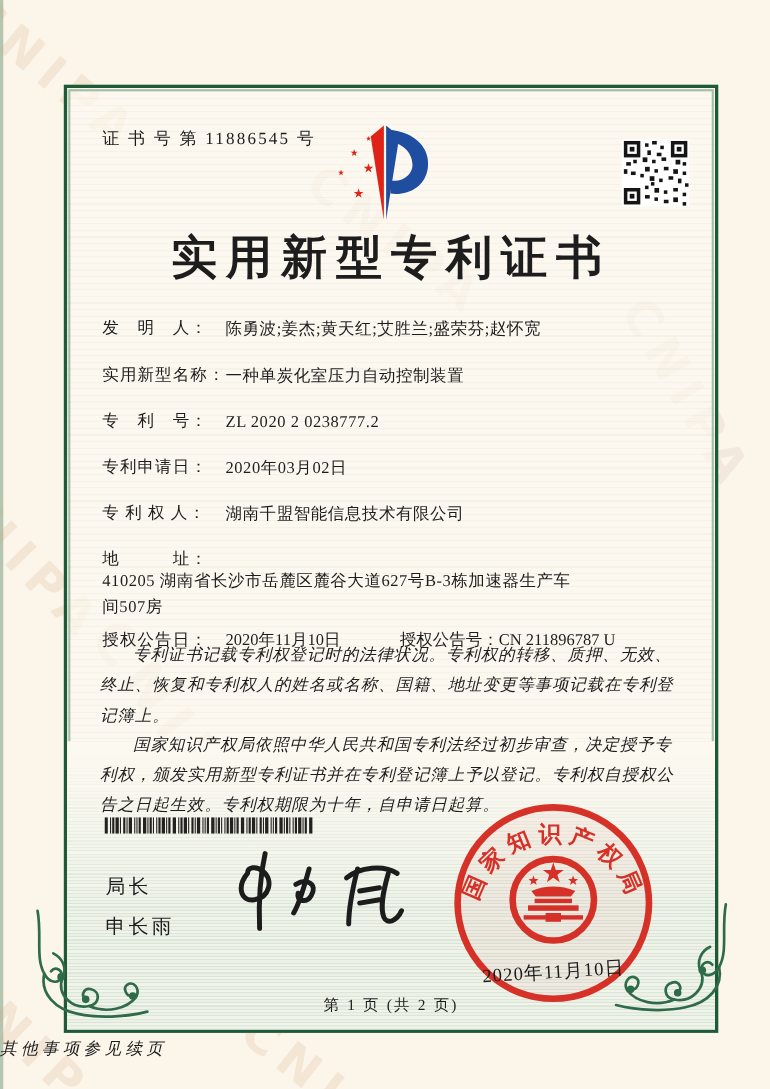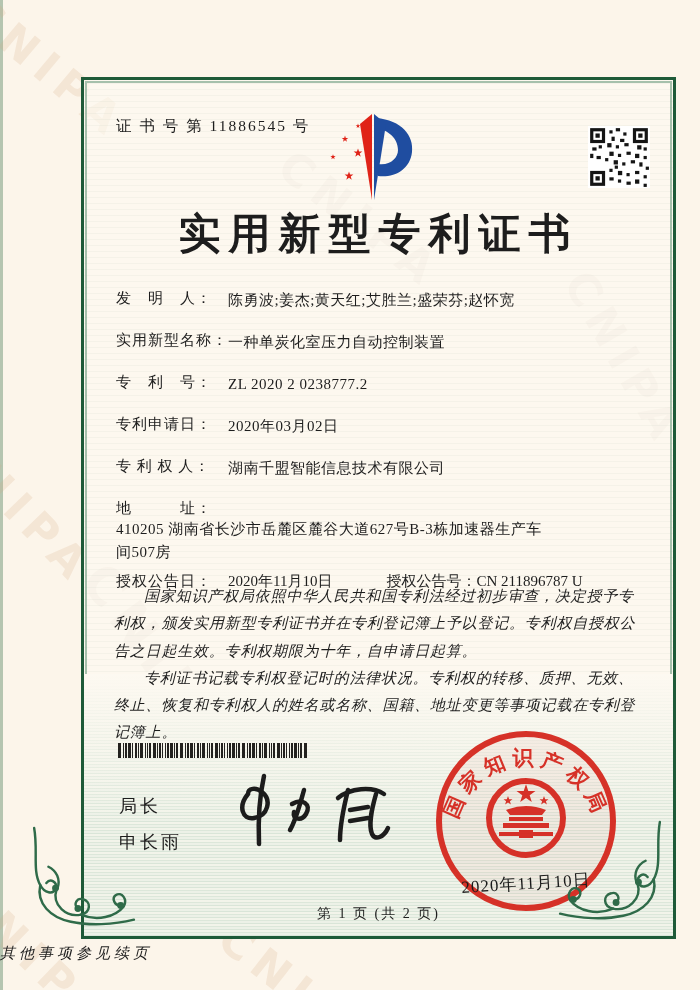--- a/index.html
+++ b/index.html
@@ -5,21 +5,21 @@
   html,body{margin:0;padding:0;background:#fff;}
   .page{position:relative;width:700px;height:990px;background:#fcf5ea;overflow:hidden;
         font-family:"Liberation Serif",serif;color:#1d1d1d;}
   .edge-strip{position:absolute;left:0;top:0;bottom:0;width:3px;background:#b5c5b0;}
   
   .wm{position:absolute;font-family:"DejaVu Sans",sans-serif;font-weight:bold;font-size:44px;
       letter-spacing:9px;color:rgba(213,168,128,.20);white-space:nowrap;z-index:1;transform-origin:0 0;}
   .wm.dim{color:rgba(186,158,138,.15);}
   
   .frame{position:absolute;left:58px;top:77px;width:589px;height:856px;border:3px solid #1e5a38;
-         background:rgba(254,250,242,.62);z-index:2;margin-left:23px;}
+         background:rgba(254,250,242,.62);z-index:2;}
   .frame-inner{position:absolute;inset:1px;border:2px solid #a6c0ab;pointer-events:none;}
   .frame-lines{position:absolute;inset:0;background:repeating-linear-gradient(0deg,rgba(140,165,145,.07) 0 1px,transparent 1px 6px);}
   .pattern{position:absolute;left:0;right:0;bottom:0;height:262px;
       background:linear-gradient(to bottom,#fdf9f1 0,rgba(253,249,241,0) 58%),
       repeating-linear-gradient(0deg,#d9e5d8 0 1px,#ecf1e7 1px 3px,#dce7da 3px 4px,#f2f4ea 4px 6px);}
   
   .cert-no{position:absolute;left:32px;top:36px;font-size:15.5px;letter-spacing:2px;z-index:3;}
   .logo{position:absolute;left:236px;top:32px;z-index:3;}
   .qr{position:absolute;left:504px;top:46px;z-index:3;}
   .title{position:absolute;left:0;right:0;top:126px;text-align:center;font-size:42px;font-weight:bold;
@@ -159,22 +159,22 @@
       </div>
       <div class="frow addr">
         <span class="flabel">地　　　址：</span><span class="fvalue">410205 湖南省长沙市岳麓区麓谷大道627号B-3栋加速器生产车间507房</span>
       </div>
       <div class="frow">
         <span class="flabel">授权公告日：</span><span>2020年11月10日</span><span class="g2">授权公告号：</span><span>CN 211896787 U</span>
       </div>
     </div>
 
     <div class="paras">
+      <p>专利证书记载专利权登记时的法律状况。专利权的转移、质押、无效、终止、恢复和专利权人的姓名或名称、国籍、地址变更等事项记载在专利登记簿上。</p>
       <p>国家知识产权局依照中华人民共和国专利法经过初步审查，决定授予专利权，颁发实用新型专利证书并在专利登记簿上予以登记。专利权自授权公告之日起生效。专利权期限为十年，自申请日起算。</p>
-      <p>专利证书记载专利权登记时的法律状况。专利权的转移、质押、无效、终止、恢复和专利权人的姓名或名称、国籍、地址变更等事项记载在专利登记簿上。</p>
     </div>
 
     <svg class="barcode" width="190" height="15" viewBox="0 0 190 15">
       <line x1="0" y1="7.5" x2="190" y2="7.5" stroke="#23221f" stroke-width="15" stroke-dasharray="3 2 1 1 2 1 3 1 1 2 2 1 1 1 3 2 1 1 1 1 2 2 3 1 1 1 2 1 1 2 1 1 2 1 3 1 1 1 2 2"></line>
     </svg>
 
     <div class="sig-labels">
       <div>局长</div>
       <div>申长雨</div>
     </div>

